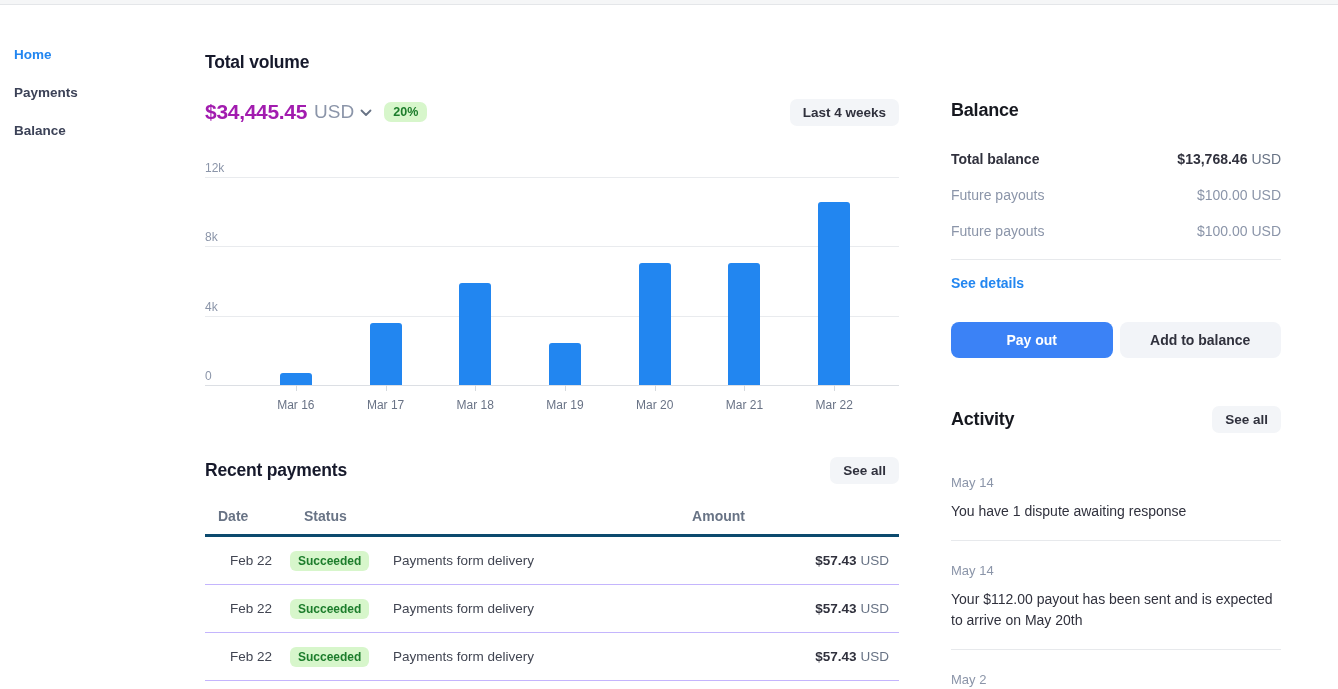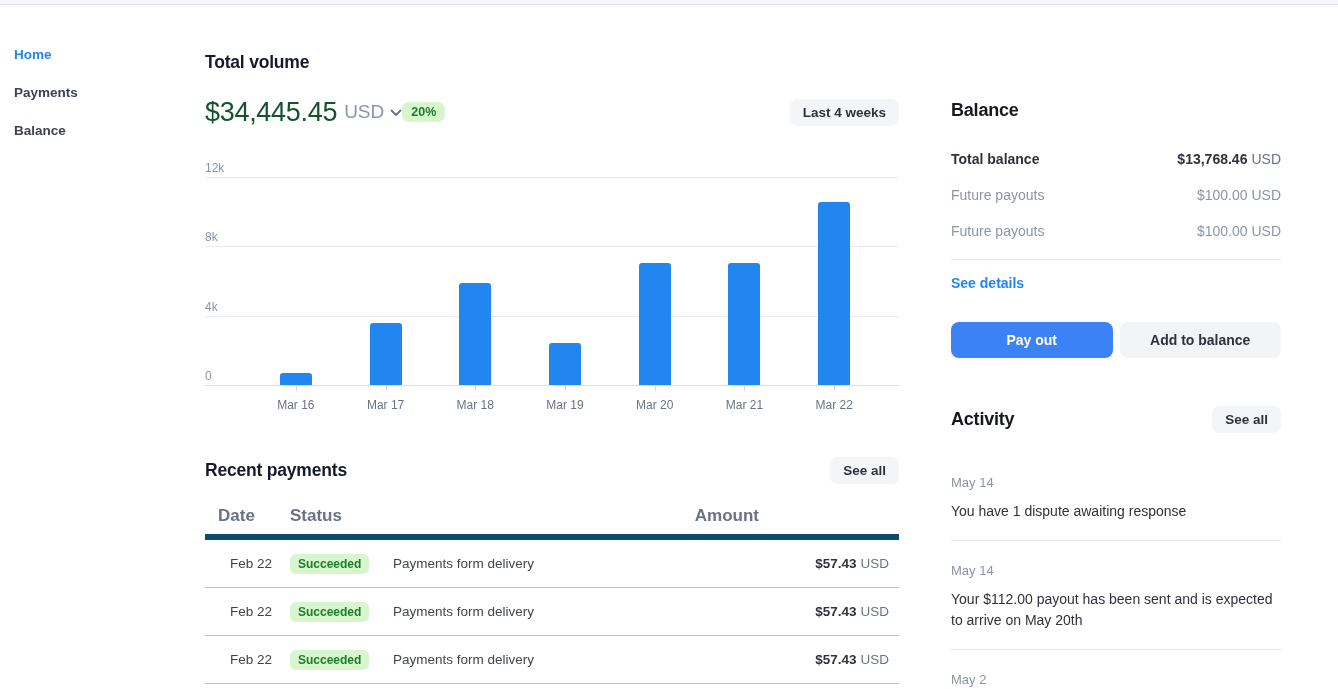--- a/index.html
+++ b/index.html
@@ -23,26 +23,26 @@
   }
   .side-item.active { color: #2286f0; }
 
   
   .main-col { position: absolute; left: 205px; top: 0; width: 694px; }
   .section-title {
     margin: 52px 0 8px; font-size: 17.5px; font-weight: 700; color: #16192b;
     letter-spacing: -0.2px;
   }
   .amount-row { margin-top: 24px; display: flex; align-items: center; height: 30px; }
-  .big-amount { font-size: 27px; font-weight: 400; color: #14532d; letter-spacing: -0.3px; }
+  .big-amount { font-size: 21px; font-weight: 700; color: #a21caf; letter-spacing: -0.3px; }
   .currency-select { display: flex; align-items: center; cursor: pointer; }
   .currency-label { font-size: 19px; font-weight: 500; color: #8b95a9; margin-left: 7px; }
   .chev { margin-left: 6px; margin-top: 2px; }
   .pct-badge {
-    background: #d7f6cb; color: #1d7d2c;
+    margin-left: 12px; background: #d7f6cb; color: #1d7d2c;
     font-size: 12.5px; font-weight: 700; padding: 3px 9px; border-radius: 7px;
   }
   .gray-btn {
     background: #f3f5f8; color: #30313d; font-family: inherit;
     font-size: 13.5px; font-weight: 600; padding: 6px 13px;
     border: none; border-radius: 7px; cursor: pointer; white-space: nowrap;
   }
   .amount-row .gray-btn { margin-left: auto; }
 
   
@@ -55,22 +55,23 @@
   .bar { width: 32px; border-radius: 3px 3px 0 0; }
   .xtickmark { position: absolute; bottom: -6px; left: 50%; width: 1px; height: 6px; background: #d5d9de; }
   .xlabel { position: absolute; bottom: -27px; left: -20px; right: -20px; text-align: center; font-size: 12px; color: #697386; white-space: nowrap; }
 
   
   .payments { margin-top: 47px; }
   .sec-head { display: flex; align-items: center; justify-content: space-between; }
   .table-header {
     margin-top: 14px; display: grid; grid-template-columns: 72px 103px 1fr 130px;
     align-items: center; height: 36px; padding: 0 10px 0 13px;
-    font-size: 17px; font-weight: 600; color: #687385;
-    border-bottom: 6px solid #0c4a6e;
+    font-size: 14px; font-weight: 600; color: #687385;
+    border-bottom: 3px solid #0c4a6e;
+    gap: 14px;
   }
   .table-header .col-amount { text-align: right; }
   .pay-row {
     display: grid; grid-template-columns: 72px 103px 1fr 130px;
     align-items: center; height: 47px; padding: 0 10px 0 13px;
     border-bottom: 1px solid #c4b5fd; font-size: 13.5px; cursor: pointer;
   }
   .cell-date { color: #414552; padding-left: 12px; }
   .status-badge {
     display: inline-block; background: #d7f6cb; color: #1d7d2c;

